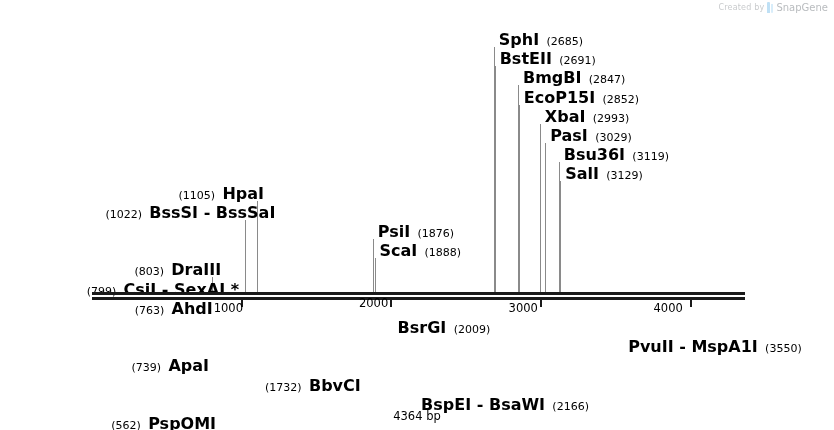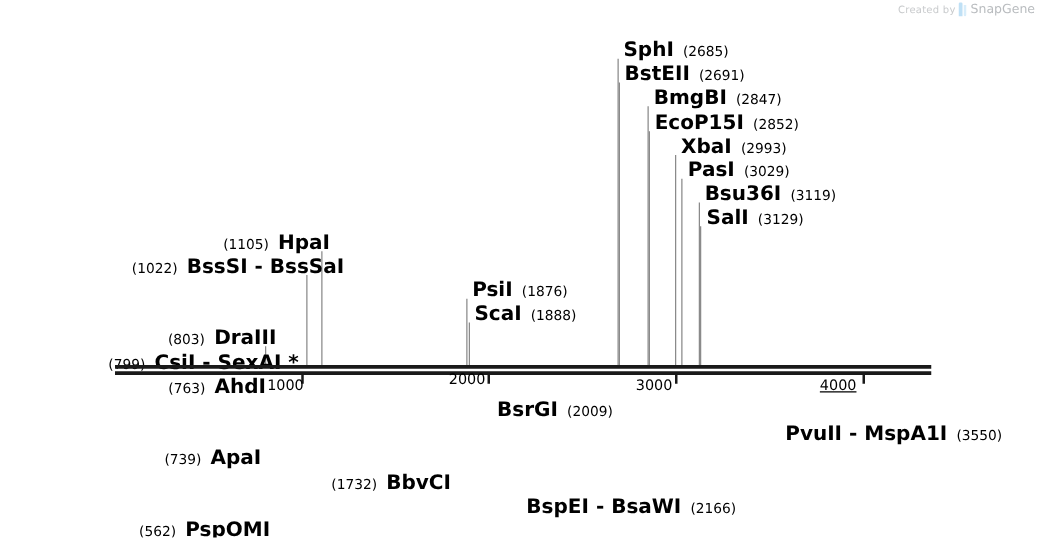--- a/index.html
+++ b/index.html
@@ -129,16 +129,17 @@
   <div id="ruler">
       <div class="ruler-top" style="left: 92px; top: 292px; width: 653px;"></div>
       <div class="ruler-bot" style="left: 92px; top: 297px; width: 653px;"></div>
       <div class="tick" style="left: 240.633px; top: 300px;"></div>
       <div class="tick-lbl" style="left: 209px; top: 301px; width: 34px; text-align: right;">1000</div>
       <div class="tick" style="left: 390.267px; top: 300px;"></div>
       <div class="tick-lbl" style="left: 354.267px; top: 296px; width: 34px; text-align: right;">2000</div>
       <div class="tick" style="left: 539.9px; top: 300px;"></div>
       <div class="tick-lbl" style="left: 503.9px; top: 301px; width: 34px; text-align: right;">3000</div>
       <div class="tick" style="left: 689.533px; top: 300px;"></div>
-      <div class="tick-lbl" style="left: 653.533px; top: 301px; width: 34px; text-align: center; text-decoration: underline;">4000</div>
+      <div class="tick-lbl" style="left: 653.533px; top: 301px; width: 34px; text-align: left;">4000</div>
     </div>
 
+  <div class="subtitle" style="top:409px">4364 bp</div>
 </div>
 
 </body></html>

